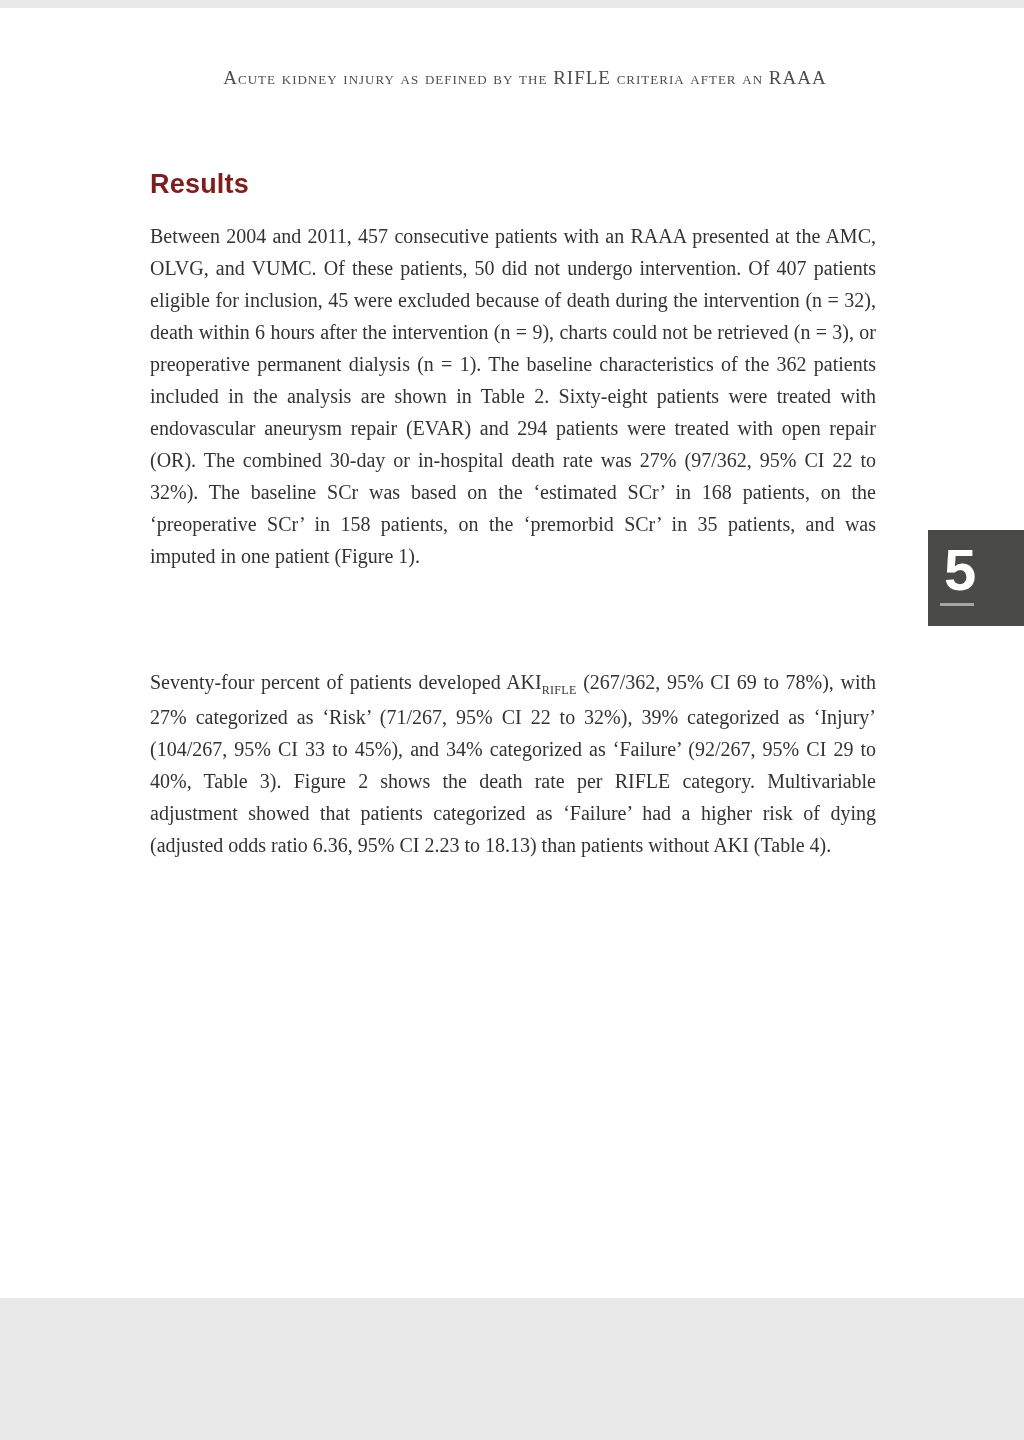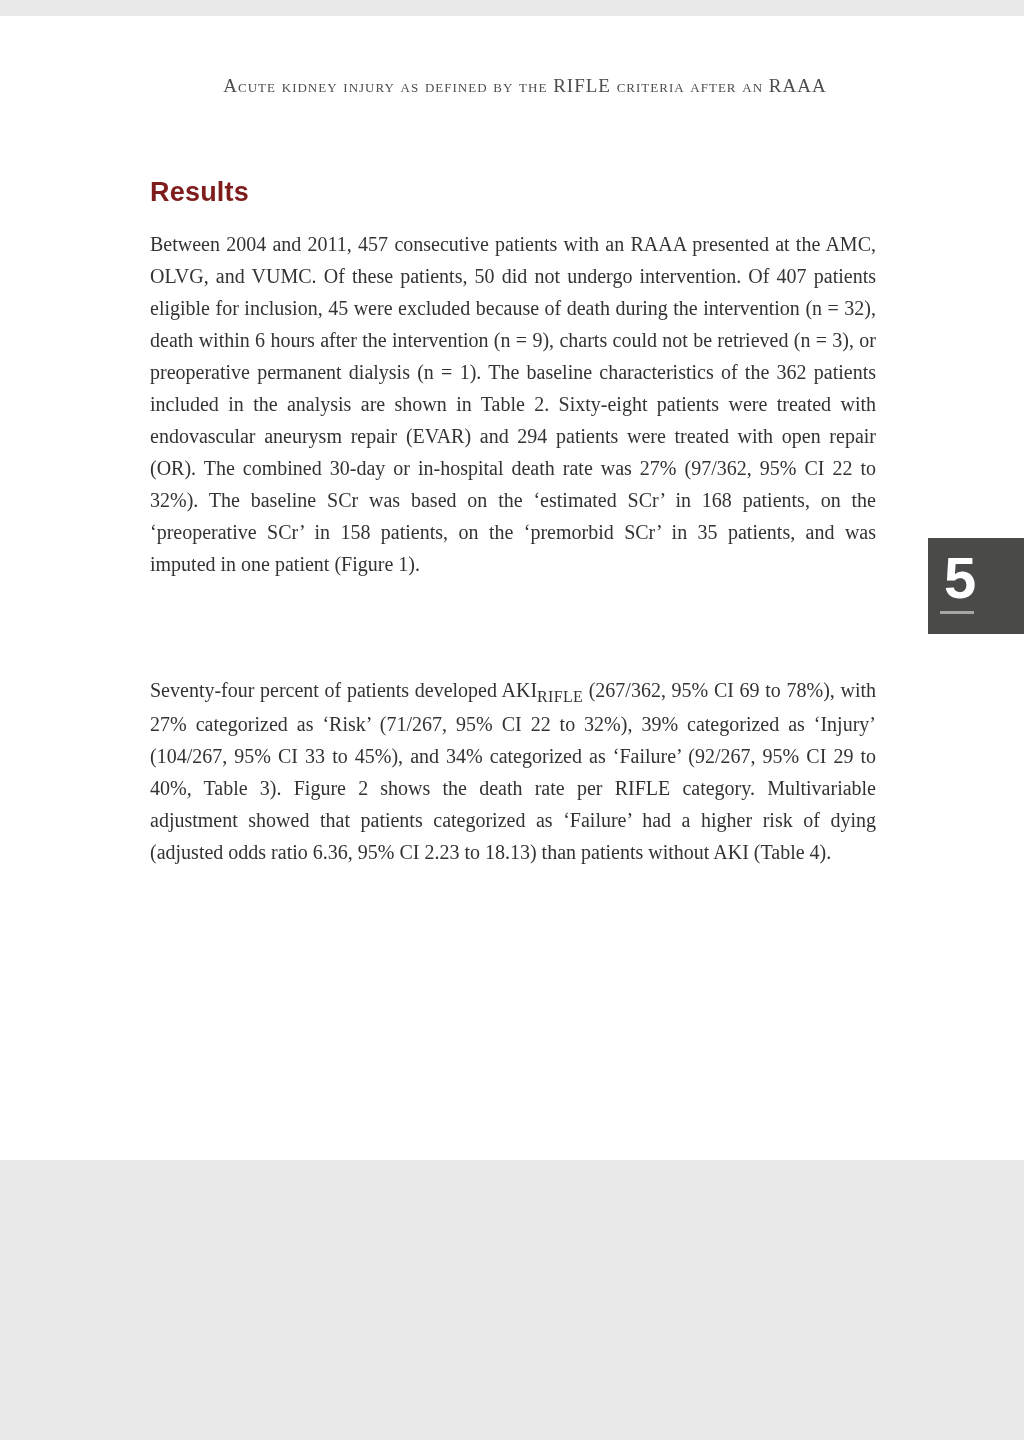--- a/index.html
+++ b/index.html
@@ -3,23 +3,23 @@
 <meta charset="utf-8">
 <style>
   html, body {
     margin: 0;
     padding: 0;
     background: #e8e8e8;
   }
   .page {
     position: relative;
     width: 1024px;
-    height: 1144px;
+    height: 1290px;
     background: #ffffff;
-    margin: 16px auto;
+    margin: 8px auto;
     overflow: hidden;
     font-family: "Liberation Serif", serif;
   }
   .running-header {
     position: absolute;
     top: 59px;
     left: 160px;
     width: 730px;
     text-align: center;
     font-variant: small-caps;
@@ -54,21 +54,21 @@
     position: absolute;
     top: 624px;
     left: 150px;
     font-family: "Liberation Sans", sans-serif;
     font-weight: 400;
     font-size: 21px;
     color: #585858;
     letter-spacing: 0.2px;
   }
   .subscript {
-    font-size: 16px;
+    font-size: 12px;
     position: relative;
     top: 5px;
     letter-spacing: 0.3px;
   }
   .chapter-tab {
     position: absolute;
     left: 928px;
     top: 522px;
     width: 96px;
     height: 96px;

